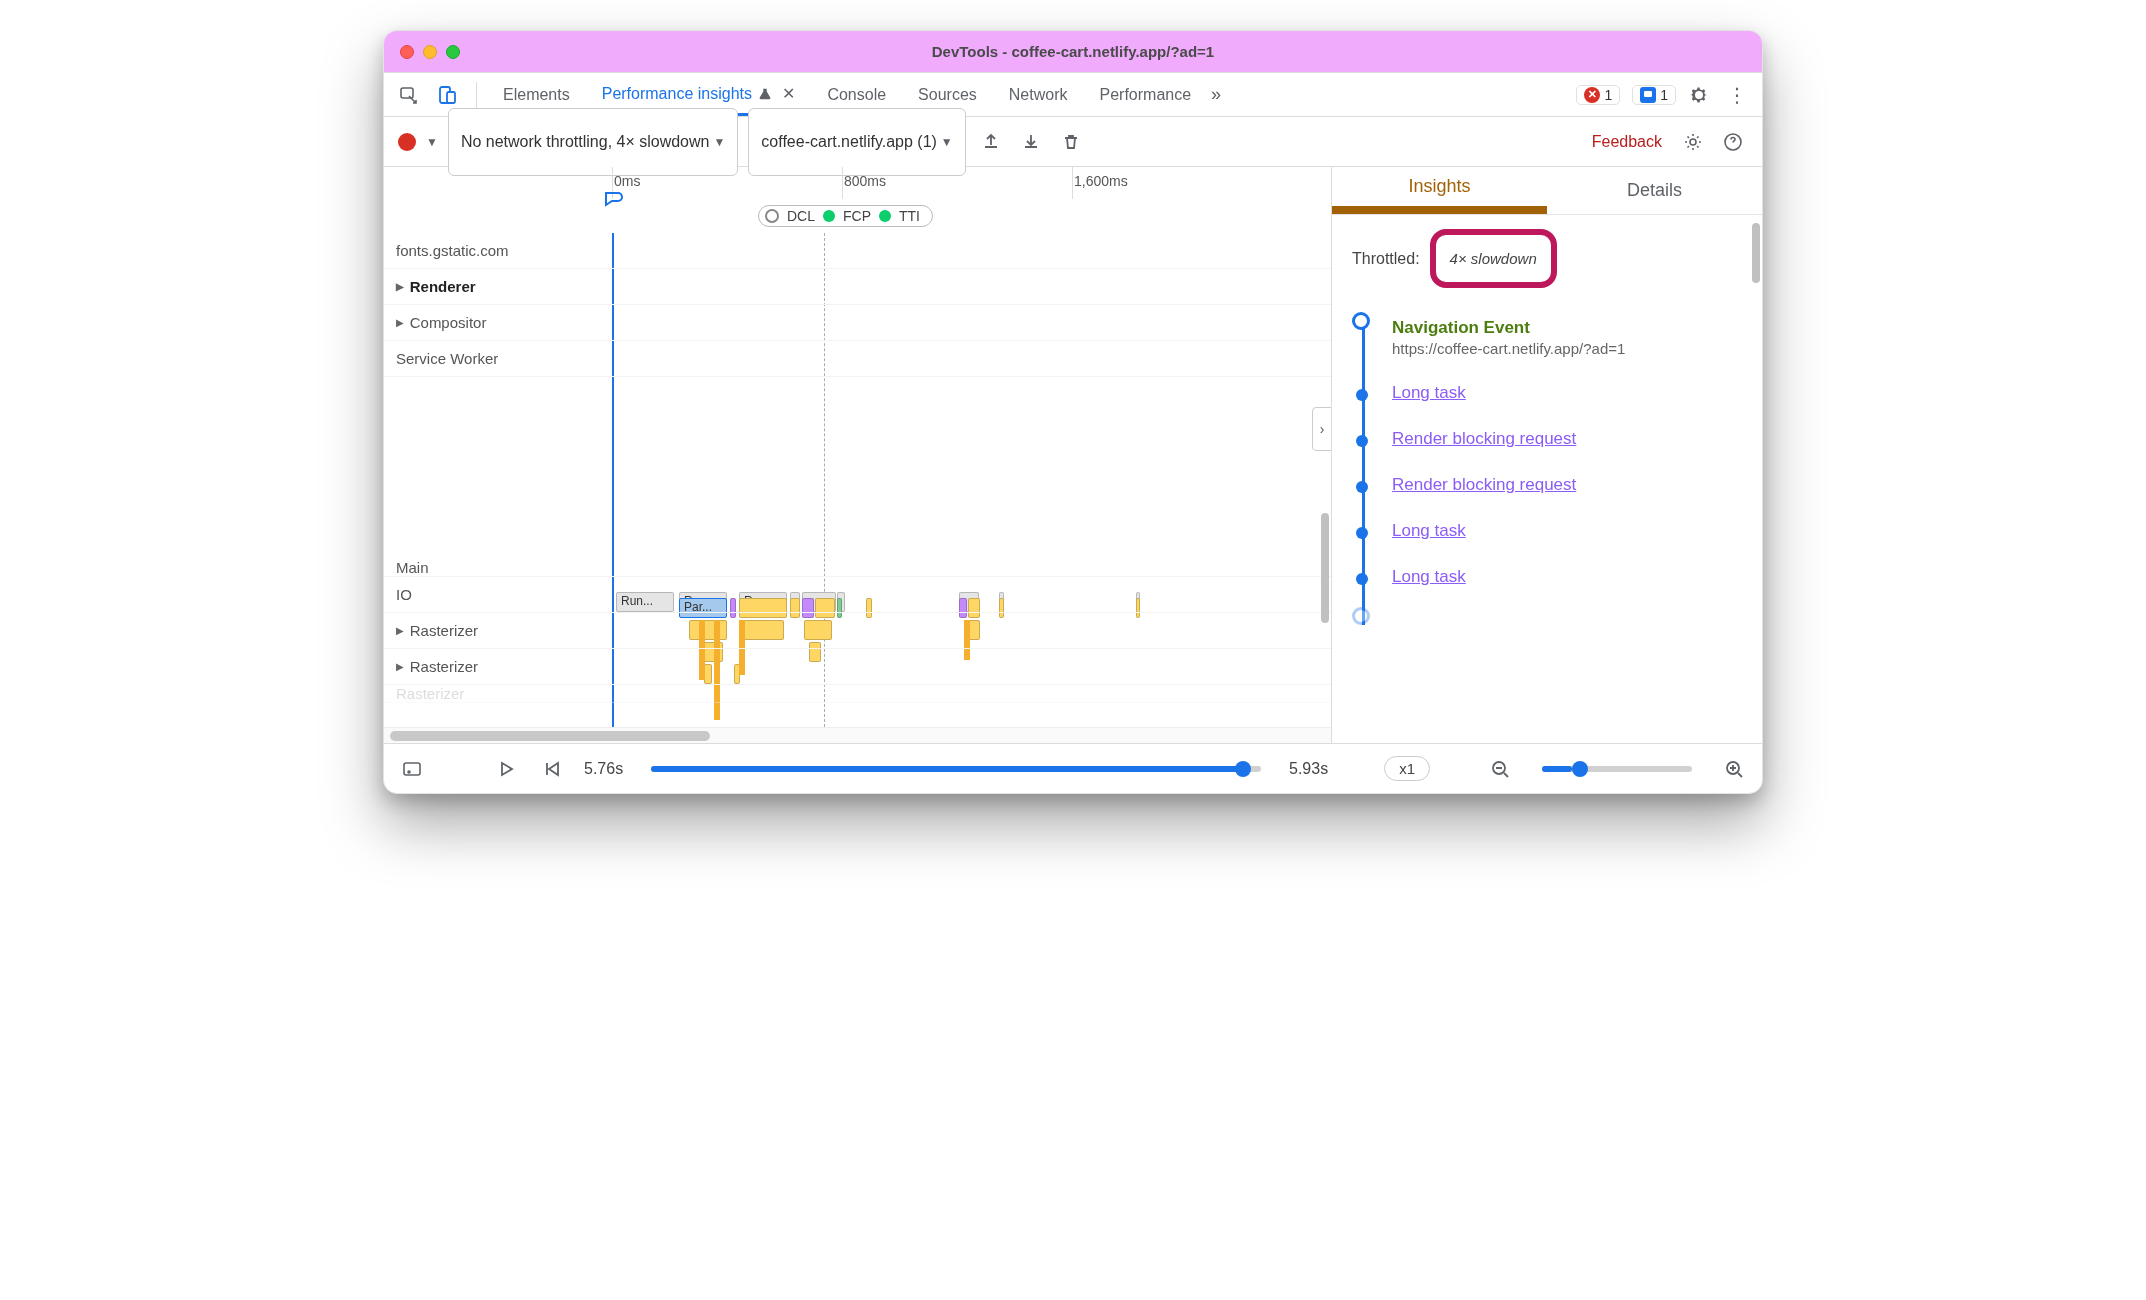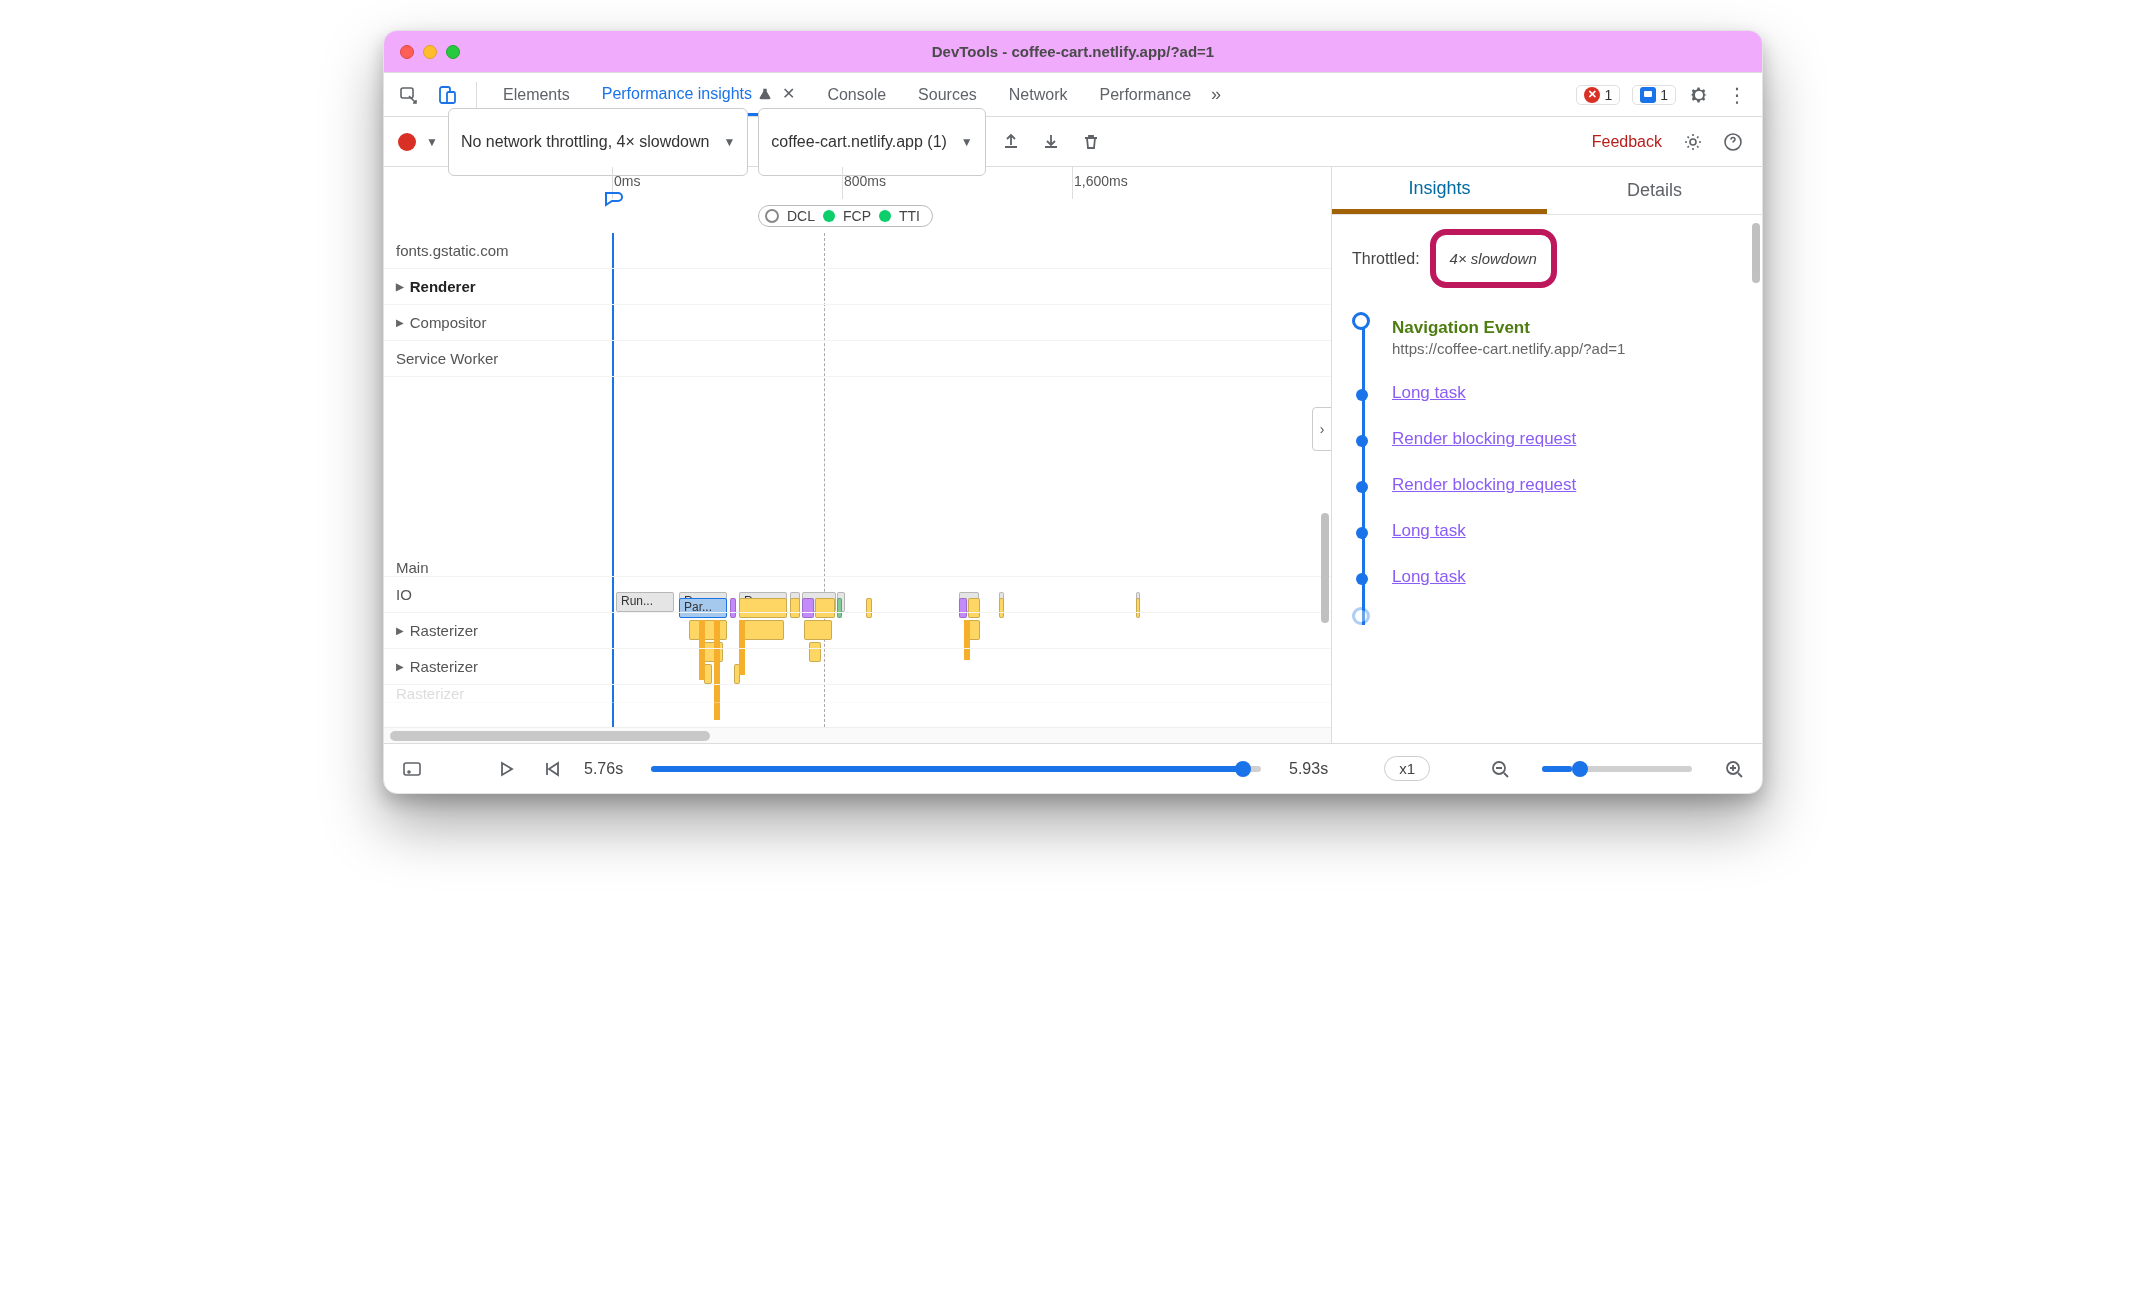--- a/index.html
+++ b/index.html
@@ -65,21 +65,21 @@
     height: 50px;
     display:flex;
     align-items:center;
     padding: 0 14px;
     gap: 10px;
     border-bottom: 1px solid #dcdcdc;
   }
   .recbtn { width:18px; height:18px; border-radius:50%; background:#d93025; }
   .caret { font-size: 12px; color:#5f6368; }
   .select {
-    display:flex; align-items:center; gap:10px;
+    display:flex; align-items:center; 
     border:1px solid #ccc; border-radius:6px;
     padding: 24px 12px; font-size:16px; color:#333;
     background:#fff;
   }
   .select .caret { margin-left:4px;}
   .toolbar .icon-btn { width:30px; height:30px; display:flex; align-items:center; justify-content:center; color:#5f6368;}
   .toolbar .spacer { flex:1;}
   .feedback { color:#b91c1c; font-size:16px; margin-right:6px;}
 
   
@@ -174,21 +174,21 @@
   .hscroll .thumb { position:absolute; left:6px; top:3px; height:10px; width:320px; background:#c8c8c8; border-radius:5px;}
 
   
   .rtabs {
     height:48px; display:flex; border-bottom:1px solid #e3e3e3;
   }
   .rtab {
     flex:1; display:flex; align-items:center; justify-content:center;
     font-size:18px; color:#5f6368; cursor:pointer;
   }
-  .rtab.active { color:#0369a1; border-bottom:5px solid #a16207; font-weight:500;}
+  .rtab.active { color:#a16207; border-bottom:8px solid #a16207; font-weight:500;}
   .rcontent { flex:1; overflow:auto; padding: 14px 16px 14px 20px; font-size:16px;}
   .throttle-row { display:flex; align-items:center; gap:10px; margin-bottom:18px; color:#444;}
   .chip { border:6px solid #be185d; border-radius:16px; padding:15px 14px; font-size:15px;font-style:italic;}
   .events { display:flex; flex-direction:column; gap:2px; position:relative; padding-left:34px;}
   .ev-line { position:absolute; left:10px; top:12px; bottom:0; width:3px; background:#1a73e8;}
   .ev { position:relative; padding:12px 0 12px 6px;}
   .ev-bullet {
     position:absolute; left:-30px; top:18px;
     width:12px; height:12px; background:#1a73e8; border-radius:50%;
   }

